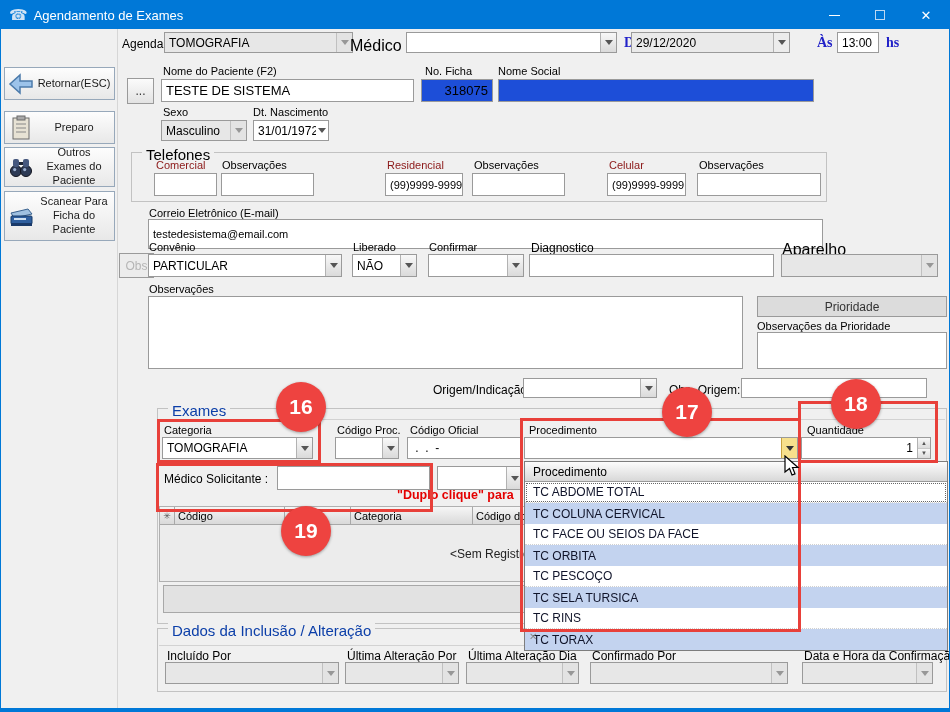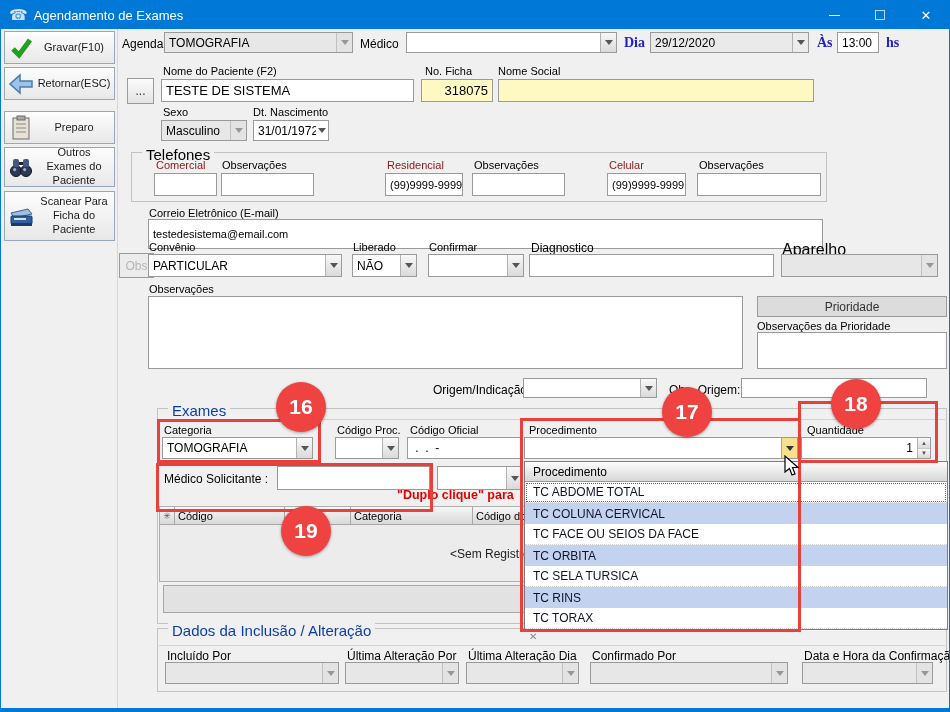--- a/index.html
+++ b/index.html
@@ -23,21 +23,21 @@
   .side-btn { left:3px; width:111px; background:linear-gradient(#fdfdfd,#e8e8e8); border:1px solid #97a8ba;
     display:flex; align-items:center; gap:3px; padding:2px 3px; font-size:11px; color:#1a1a1a; }
   .side-btn .lab { flex:1; text-align:center; line-height:1.25; }
   .side-btn svg { flex:0 0 26px; }
   #sidebar-line { left:116px; top:28px; width:1px; height:682px; background:#d6d6d6; }
   
   .lbl { position:absolute; font-size:11px; color:#000; white-space:nowrap; }
   .lbl-red { color:#8b1717; }
   .bluetag { position:absolute; font-family:"Liberation Serif", serif; font-weight:bold; color:#2121c8; font-size:14px; white-space:nowrap; }
   .input { position:absolute; background:#fff; border:1px solid #9a9a9a; font-size:12px; display:flex; align-items:center; padding:0 4px; white-space:pre; overflow:hidden; }
-  .input.gray { background:#fef9c3; }
+  .input.gray { background:#1d4ed8; }
   .combo { position:absolute; background:#fff; border:1px solid #9a9a9a; display:flex; align-items:stretch; overflow:hidden; }
   .combo-val { flex:1; font-size:12px; display:flex; align-items:center; padding:0 4px; white-space:nowrap; overflow:hidden; }
   .combo-btn { width:16px; background:linear-gradient(#f8f8f8,#dadada); border-left:1px solid #b2b2b2; display:flex; align-items:center; justify-content:center; }
   .arr { width:0; height:0; border-left:4px solid transparent; border-right:4px solid transparent; border-top:5px solid #555; }
   .combo.disabled { background:#e7e7e7; }
   .combo.disabled .combo-btn { background:#e3e3e3; border-left-color:#c0c0c0; }
   .combo.disabled .arr { border-top-color:#979797; }
   .combo.flat .combo-btn { background:#ececec; }
   .btn3d { position:absolute; background:linear-gradient(#fbfbfb,#e3e3e3); border:1px solid #9a9a9a; display:flex; align-items:center; justify-content:center; font-size:12px; color:#333; }
   .btn3d.disabled { color:#b5b5b5; background:#ececec; }
@@ -92,26 +92,20 @@
       </div>
     <div class="winbtn" id="win-max">
         <span class="sq"></span>
       </div>
     <div class="winbtn" id="win-close">
         <span>✕</span>
       </div>
   </div>
   <div class="abs" id="sidebar-line"></div>
 
-  <div class="abs side-btn" style="top:30px; height:33px;">
-    <svg width="26" height="24" viewBox="0 0 26 24">
-        <polyline points="5,13 11,19 22,4" fill="none" stroke="#1fa11f" stroke-width="5"></polyline>
-      </svg>
-    <span class="lab">Gravar(F10)</span>
-  </div>
   <div class="abs side-btn" style="top:66px; height:33px;">
     <svg width="26" height="22" viewBox="0 0 26 22">
         <polygon points="24,8 12,8 12,2 2,11 12,20 12,14 24,14" fill="#9cc3ea" stroke="#4c7bab" stroke-width="1.5"></polygon>
       </svg>
     <span class="lab">Retornar(ESC)</span>
   </div>
   <div class="abs side-btn" style="top:110px; height:33px;">
     <svg width="26" height="26" viewBox="0 0 26 26">
         <rect x="5" y="3" width="16" height="21" fill="#e7e2d4" stroke="#6b6b6b"></rect>
         <rect x="9" y="1" width="8" height="4" fill="#a9a9a9" stroke="#6b6b6b"></rect>
@@ -143,29 +137,29 @@
     <span class="lab">Scanear Para Ficha do Paciente</span>
   </div>
 
   <span class="lbl" style="left:121px; top:36px; font-size:12px;">Agenda:</span>
   <div class="combo disabled" style="left:163px; top:31px; width:189px; height:21px;">
     <span class="combo-val">TOMOGRAFIA</span>
     <span class="combo-btn">
         <span class="arr"></span>
       </span>
   </div>
-  <span class="lbl" style="left:359px; top:36px; font-size:12px;">Médico</span>
+  <span class="lbl" style="left:349px; top:36px; font-size:16px;">Médico</span>
   <div class="combo" style="left:405px; top:31px; width:211px; height:21px;">
     <span class="combo-val"></span>
     <span class="combo-btn">
         <span class="arr"></span>
       </span>
   </div>
   <span class="bluetag" style="left:623px; top:34px;">Dia</span>
-  <div class="combo flat" style="left:649px; top:31px; width:159px; height:21px; background:#eaeaea;">
+  <div class="combo flat" style="left:630px; top:31px; width:159px; height:21px; background:#eaeaea;">
     <span class="combo-val">29/12/2020</span>
     <span class="combo-btn">
         <span class="arr"></span>
       </span>
   </div>
   <span class="bluetag" style="left:816px; top:34px;">Às</span>
   <div class="input" style="left:836px; top:31px; width:42px; height:21px;">13:00</div>
   <span class="bluetag" style="left:885px; top:34px;">hs</span>
 
   <span class="lbl" style="left:162px; top:64px;">Nome do Paciente (F2)</span>
@@ -318,20 +312,21 @@
   <div class="abs" id="gridbar"></div>
 
   <div class="abs" id="proclist">
     <div id="proclist-head">Procedimento</div>
     <div>
 
     <div class="proc-row">TC ABDOME TOTAL</div>
         <div class="proc-row">TC COLUNA CERVICAL</div>
         <div class="proc-row">TC FACE OU SEIOS DA FACE</div>
         <div class="proc-row">TC ORBITA</div>
+        <div class="proc-row">TC PESCOÇO</div>
         <div class="proc-row">TC SELA TURSICA</div>
         <div class="proc-row">TC RINS</div>
         <div class="proc-row">TC TORAX</div>
       </div>
   </div>
   <span class="abs" id="list-close">✕</span>
 
   <div class="group" style="left:156px; top:627px; width:790px; height:64px;">
     <span class="legend blue">Dados da Inclusão / Alteração</span>
     <div class="titleline" style="top:16px;"></div>

